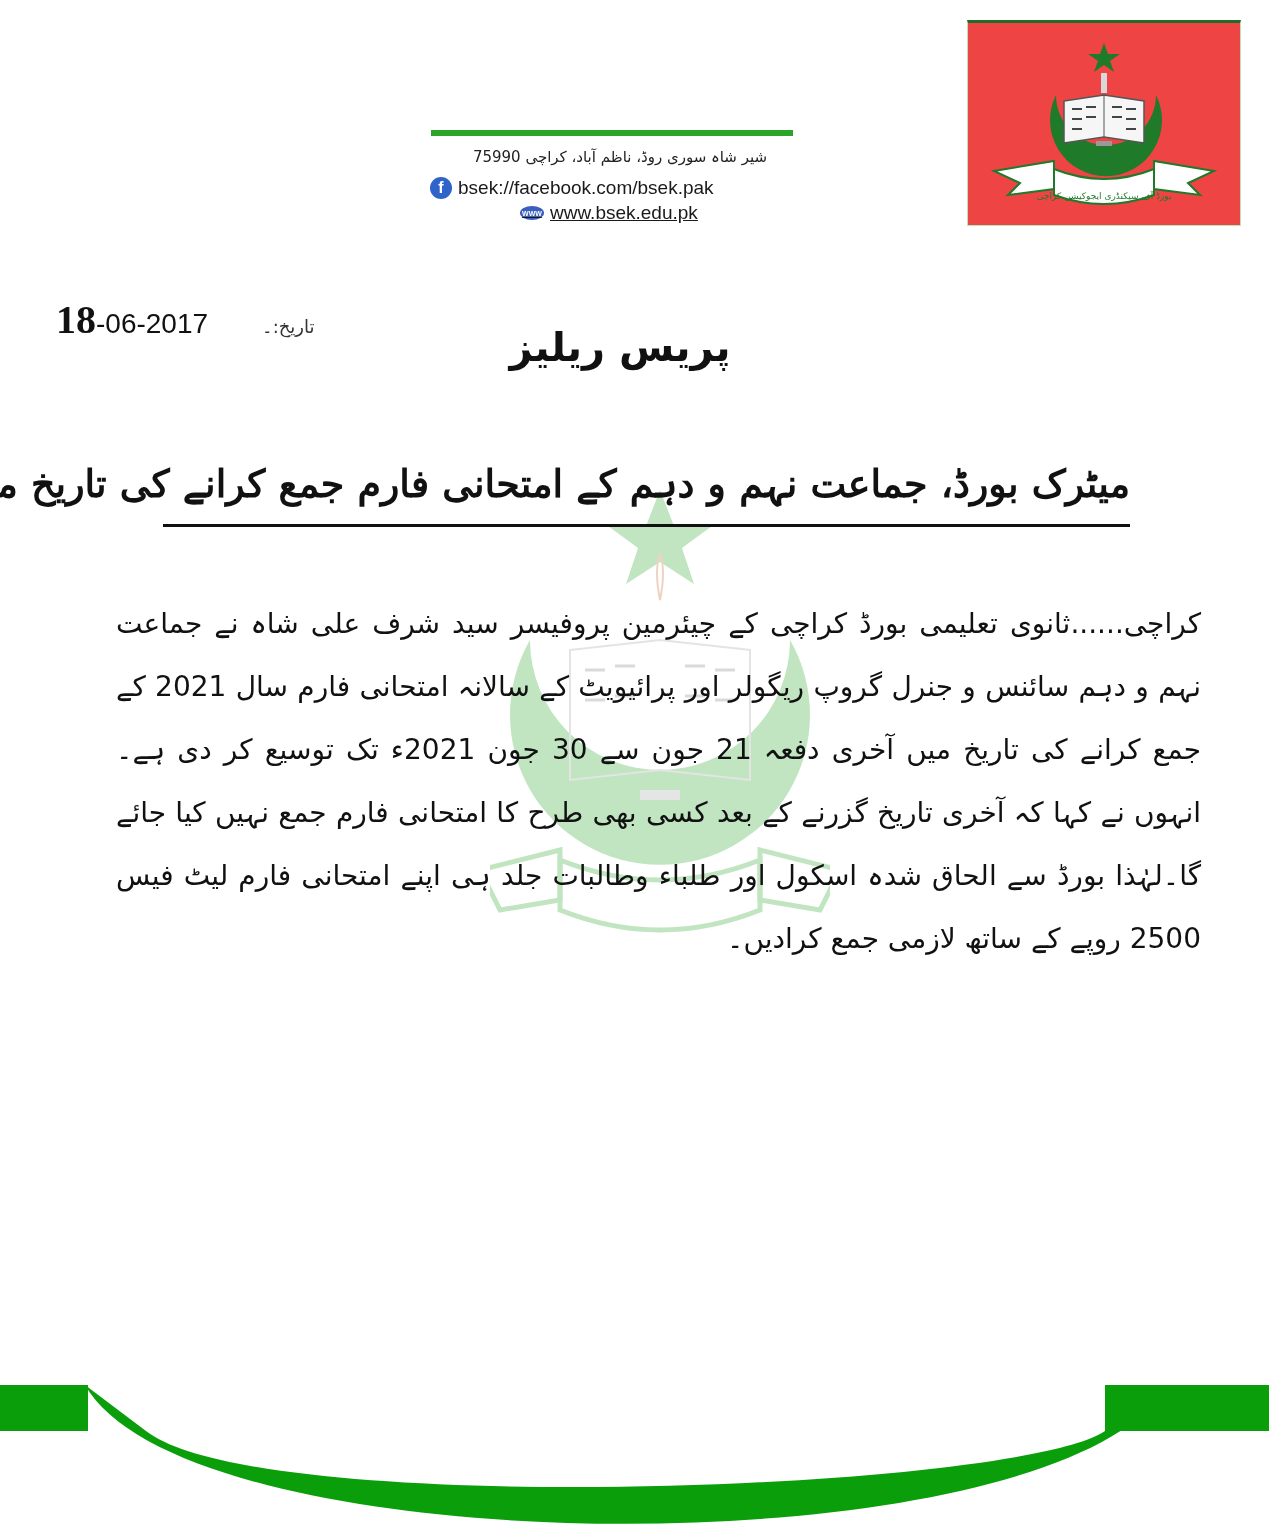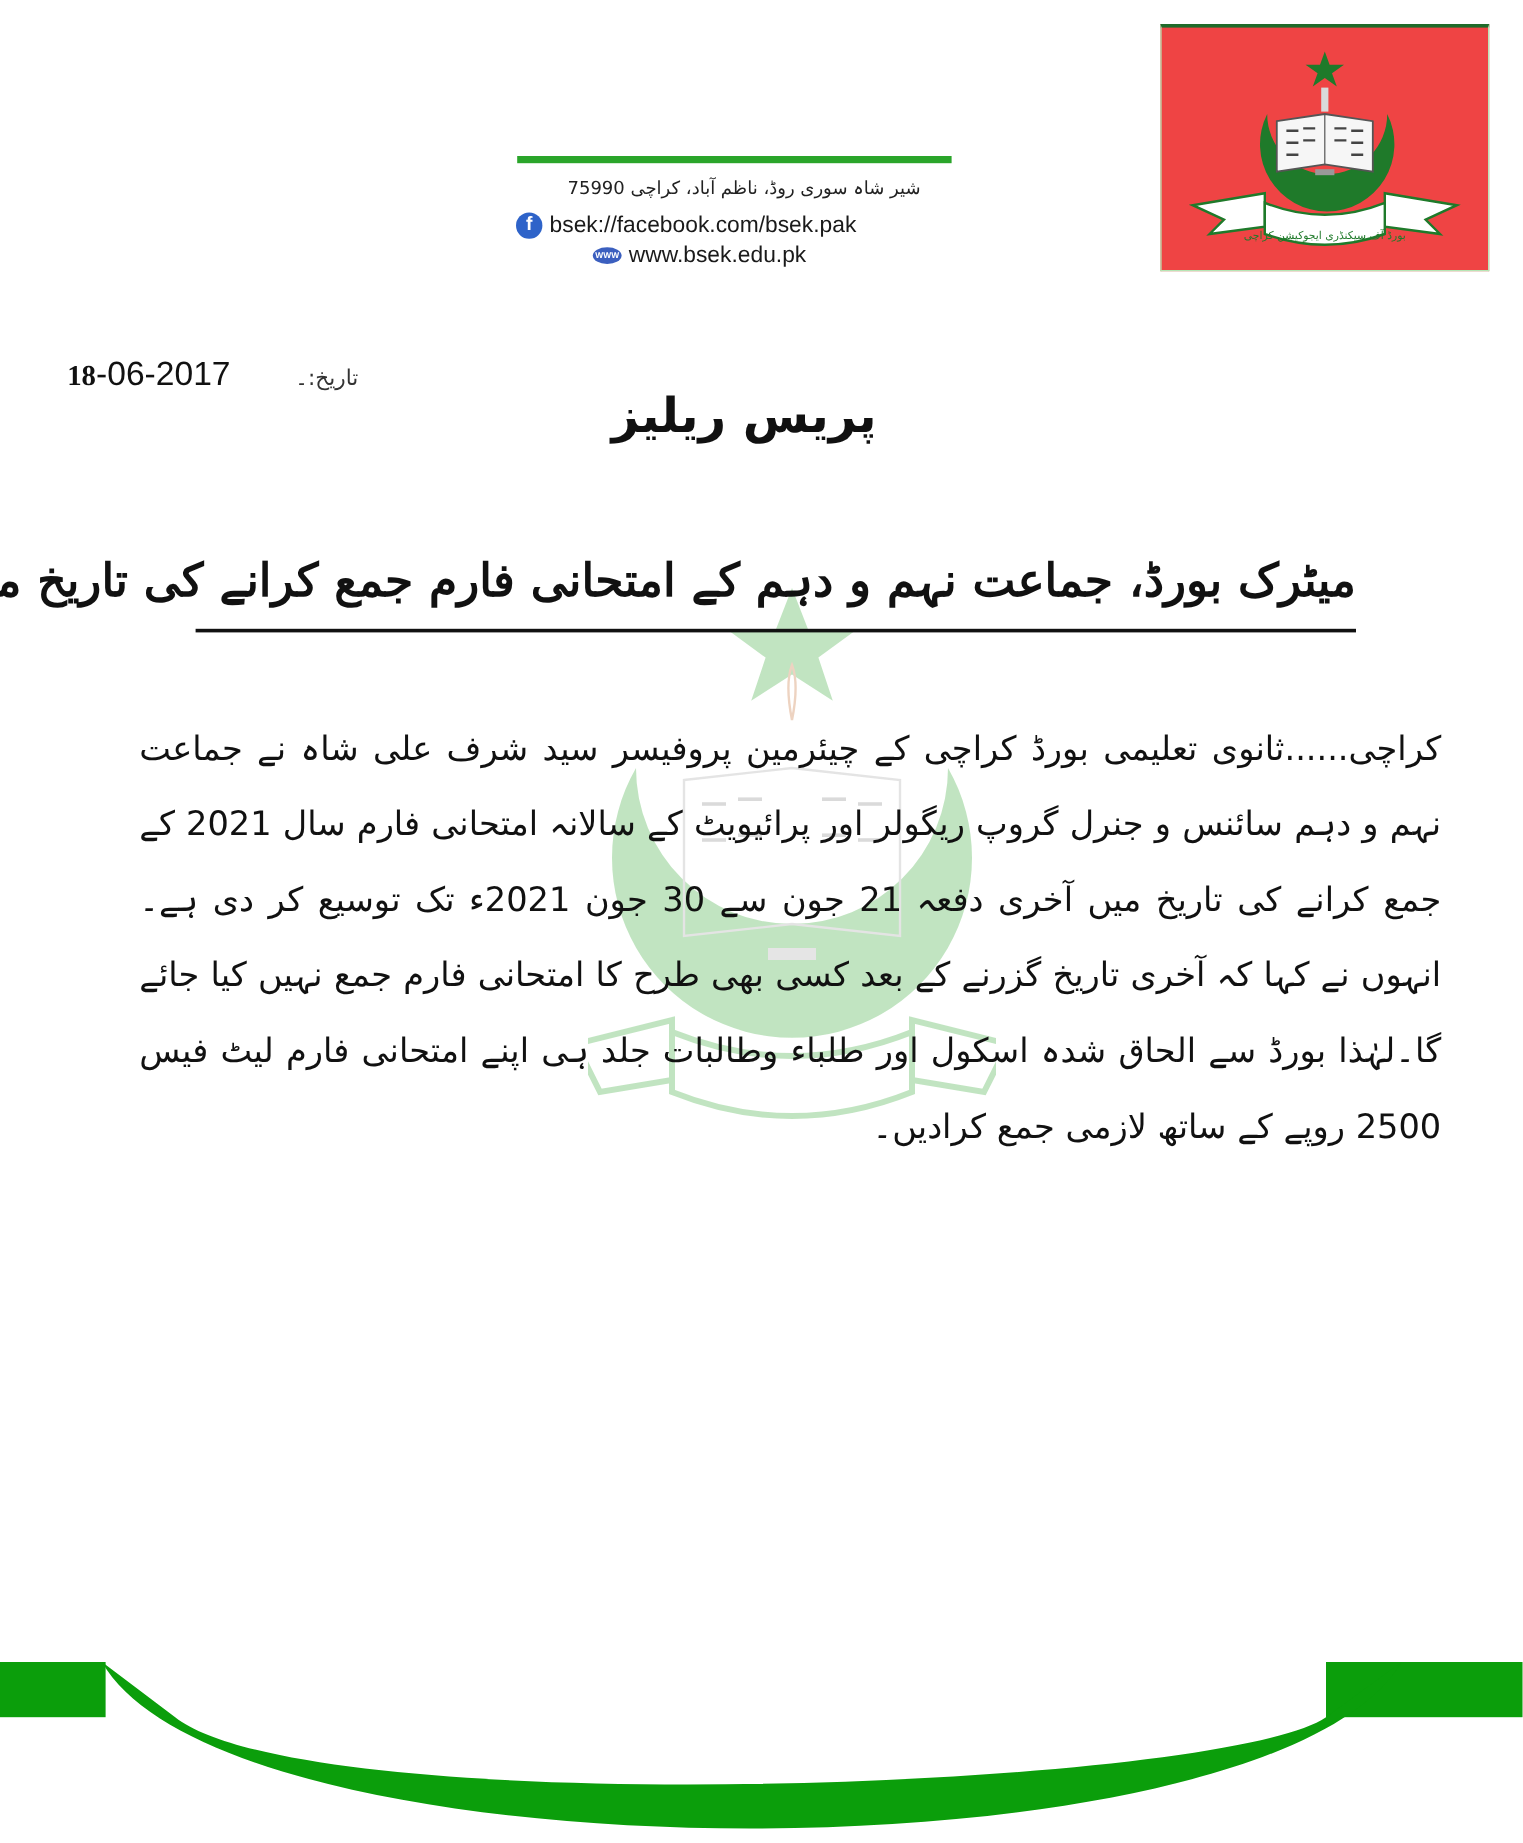--- a/index.html
+++ b/index.html
@@ -5,32 +5,32 @@
   html, body { margin:0; padding:0; background:#ffffff; }
   body { width:1269px; height:1536px; position:relative; overflow:hidden; font-family:"DejaVu Sans", sans-serif; color:#111; }
 
   
   .header { position:absolute; left:0; top:0; width:1269px; height:260px; }
   .board-title { position:absolute; left:420px; top:58px; width:380px; text-align:center; direction:rtl; color:#2aa52a; font-family:"DejaVu Serif", serif; font-size:42px; font-weight:bold; line-height:56px; letter-spacing:1px; }
   .title-rule { position:absolute; left:431px; top:130px; width:362px; height:6px; background:#2aa52a; }
   .address { position:absolute; left:470px; top:148px; width:300px; text-align:center; direction:rtl; font-family:"DejaVu Sans", sans-serif; font-size:15px; color:#222; }
   .contact-row { position:absolute; display:flex; align-items:center; gap:6px; font-family:"Liberation Sans", sans-serif; font-size:19px; color:#1a1a1a; }
   .contact-fb { left:430px; top:177px; }
-  .contact-web { left:494px; top:202px; }
+  .contact-web { left:520px; top:202px;text-decoration:underline; }
   .fb-icon { width:22px; height:22px; border-radius:50%; background:#2e63c9; color:#fff; font-family:"Liberation Sans", sans-serif; font-weight:bold; font-size:16px; display:flex; align-items:center; justify-content:center; }
   .www-icon { width:24px; height:14px; border-radius:50%; background:#3b5fbf; color:#fff; font-size:7px; display:flex; align-items:center; justify-content:center; font-family:"Liberation Sans", sans-serif; font-weight:bold; }
 
   
   .logo-box { position:absolute; left:967px; top:20px; width:272px; height:202px; border:1px solid #b6e6b6; border-top:3px solid #1f6b2a; background:#ef4444; }
   .logo-box svg { position:absolute; left:0; top:0; }
 
   
   .date-block { position:absolute; left:56px; top:296px; display:flex; align-items:baseline; gap:6px; }
   .date-value { font-family:"Liberation Sans", sans-serif; font-size:28px; color:#111; }
-  .date-value b { font-family:"Liberation Serif", serif; font-size:24px; }
+  .date-value b { font-family:"Liberation Serif", serif; font-size:40px; }
   .date-label { font-family:"DejaVu Sans", sans-serif; font-size:18px; color:#333; direction:rtl;margin-left:48px; }
   .press-title { position:absolute; left:470px; top:282px; width:300px; text-align:center; direction:rtl; font-family:"DejaVu Sans", sans-serif; font-weight:bold; font-size:40px; color:#111;margin-top:42px; }
 
   
   .watermark { position:absolute; left:490px; top:490px; width:340px; height:470px; opacity:0.55; }
 
   
   .headline { position:absolute; left:160px; top:452px; width:970px; text-align:center; direction:rtl; font-family:"DejaVu Serif", serif; font-weight:bold; font-size:38px; line-height:64px; color:#111; white-space:nowrap; }
   .headline-rule { position:absolute; left:163px; top:524px; width:967px; height:3px; background:#111; }
 

